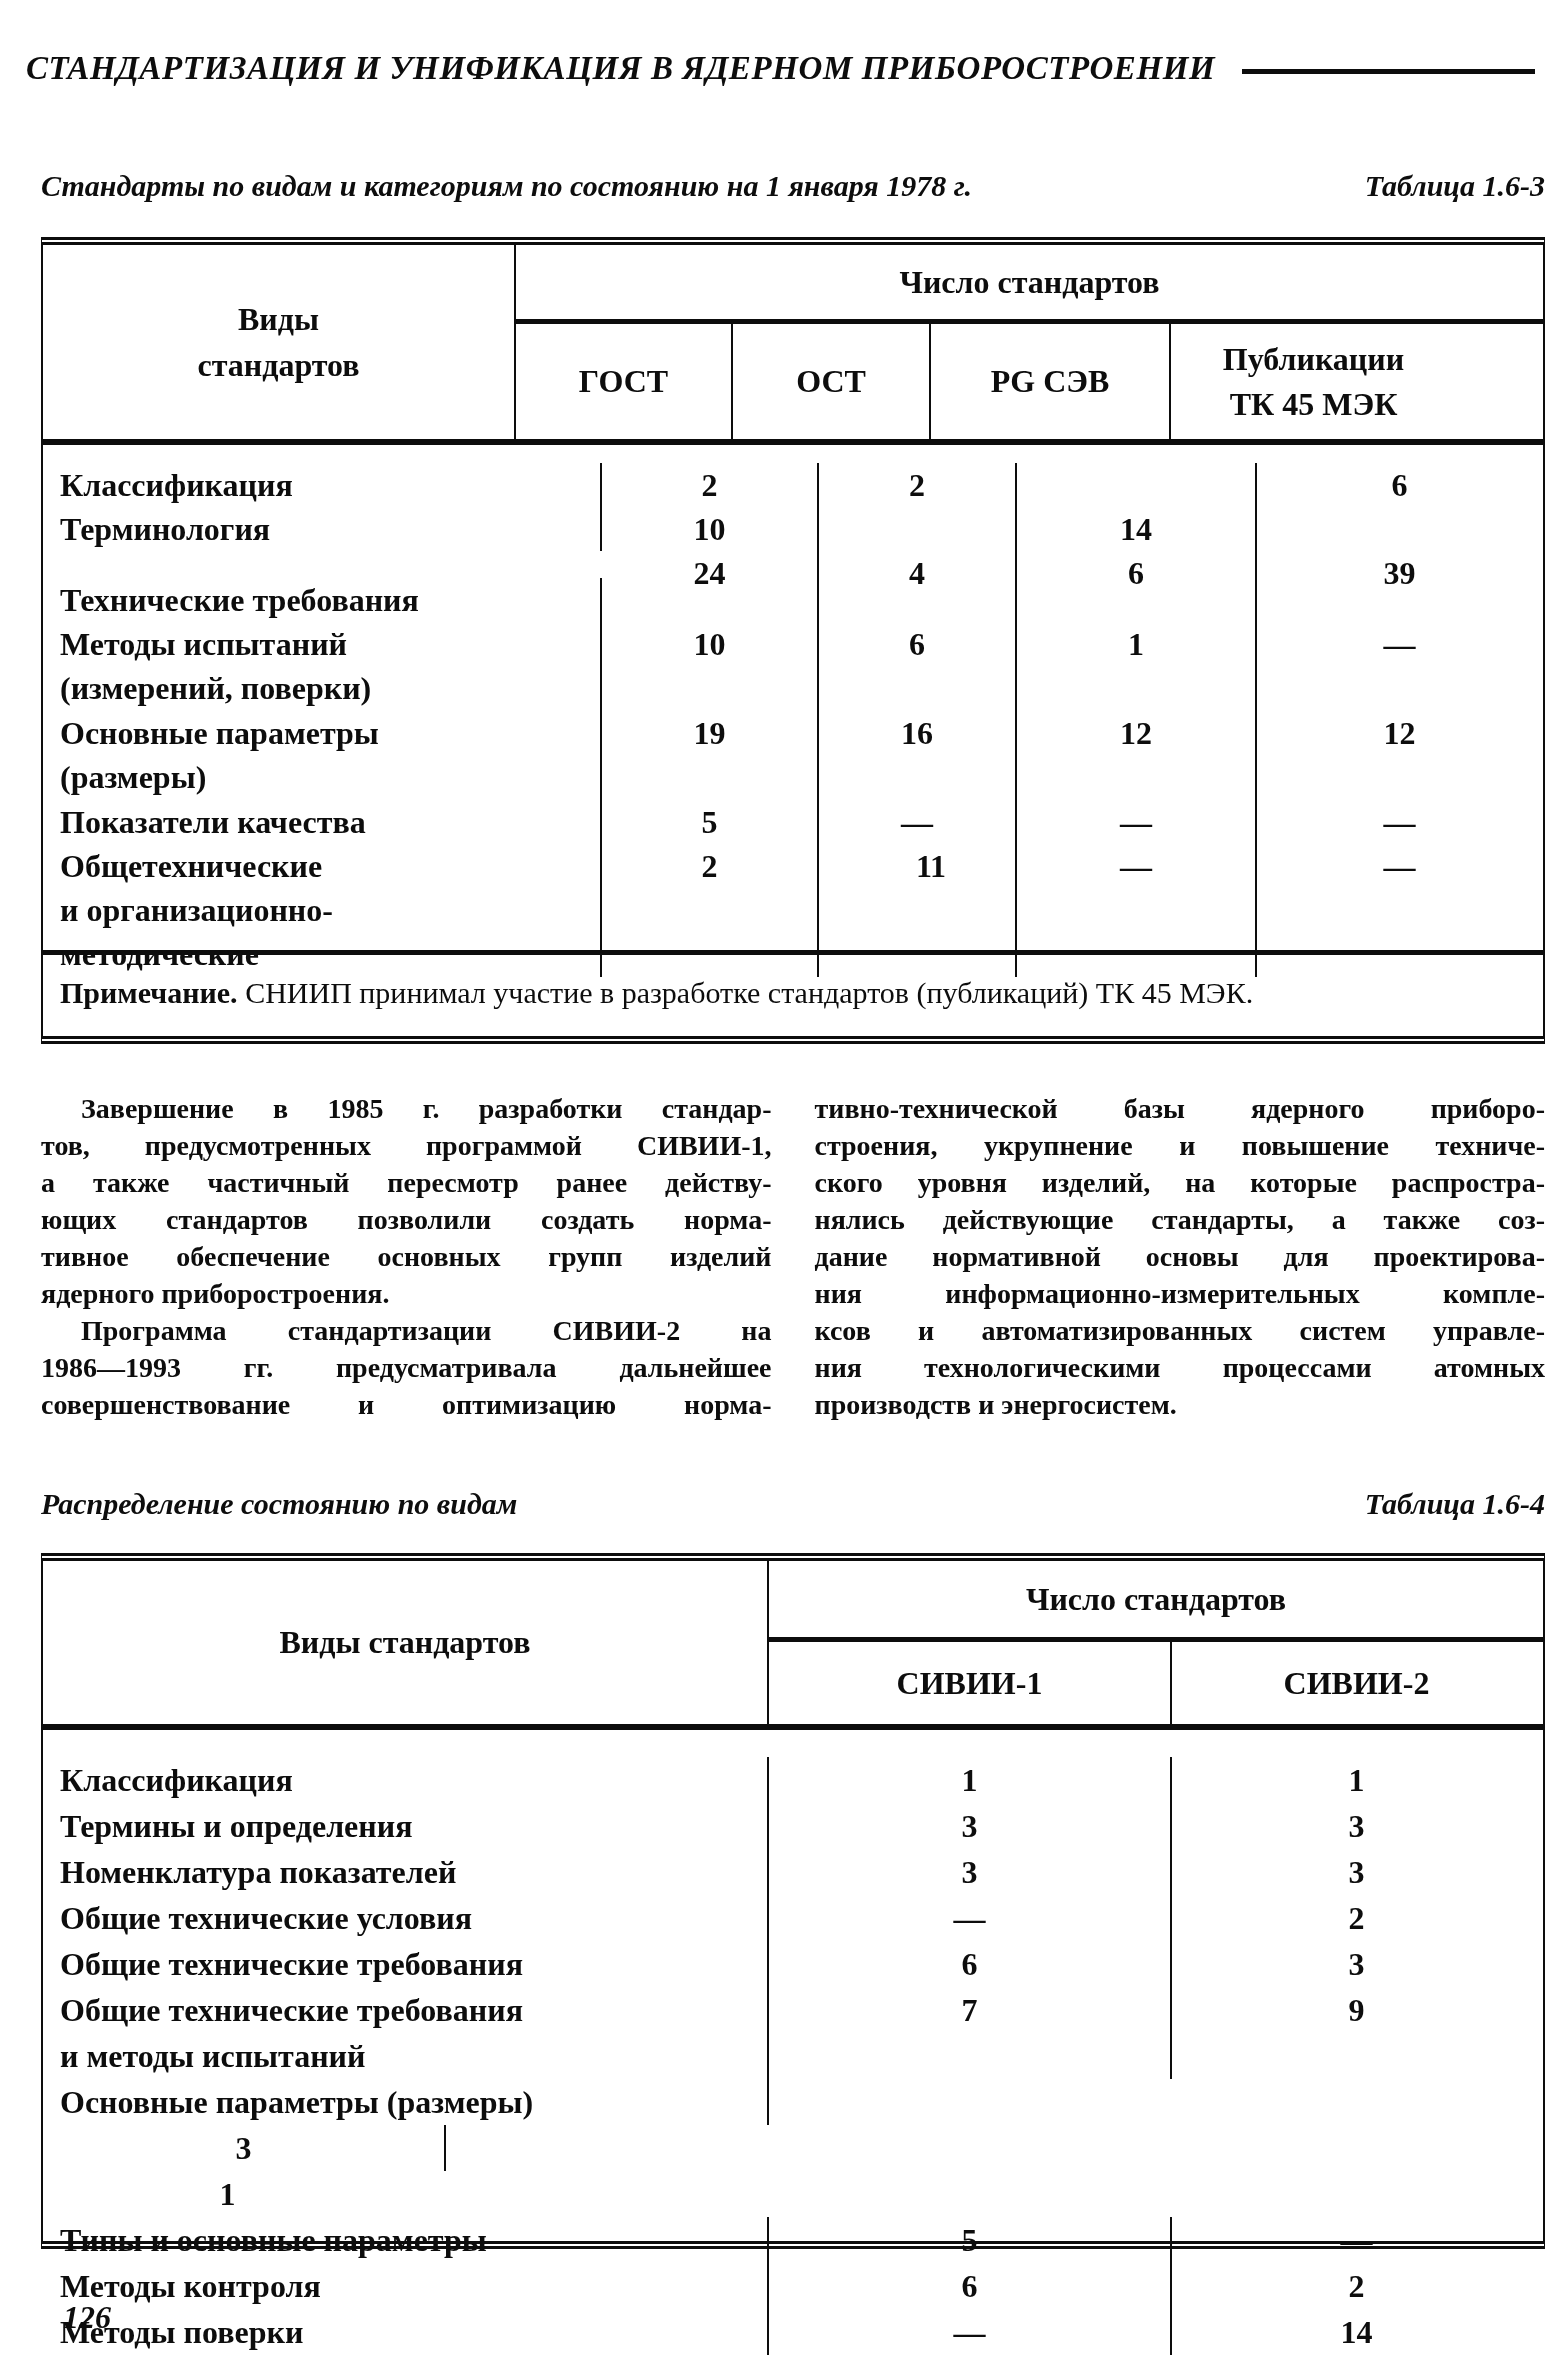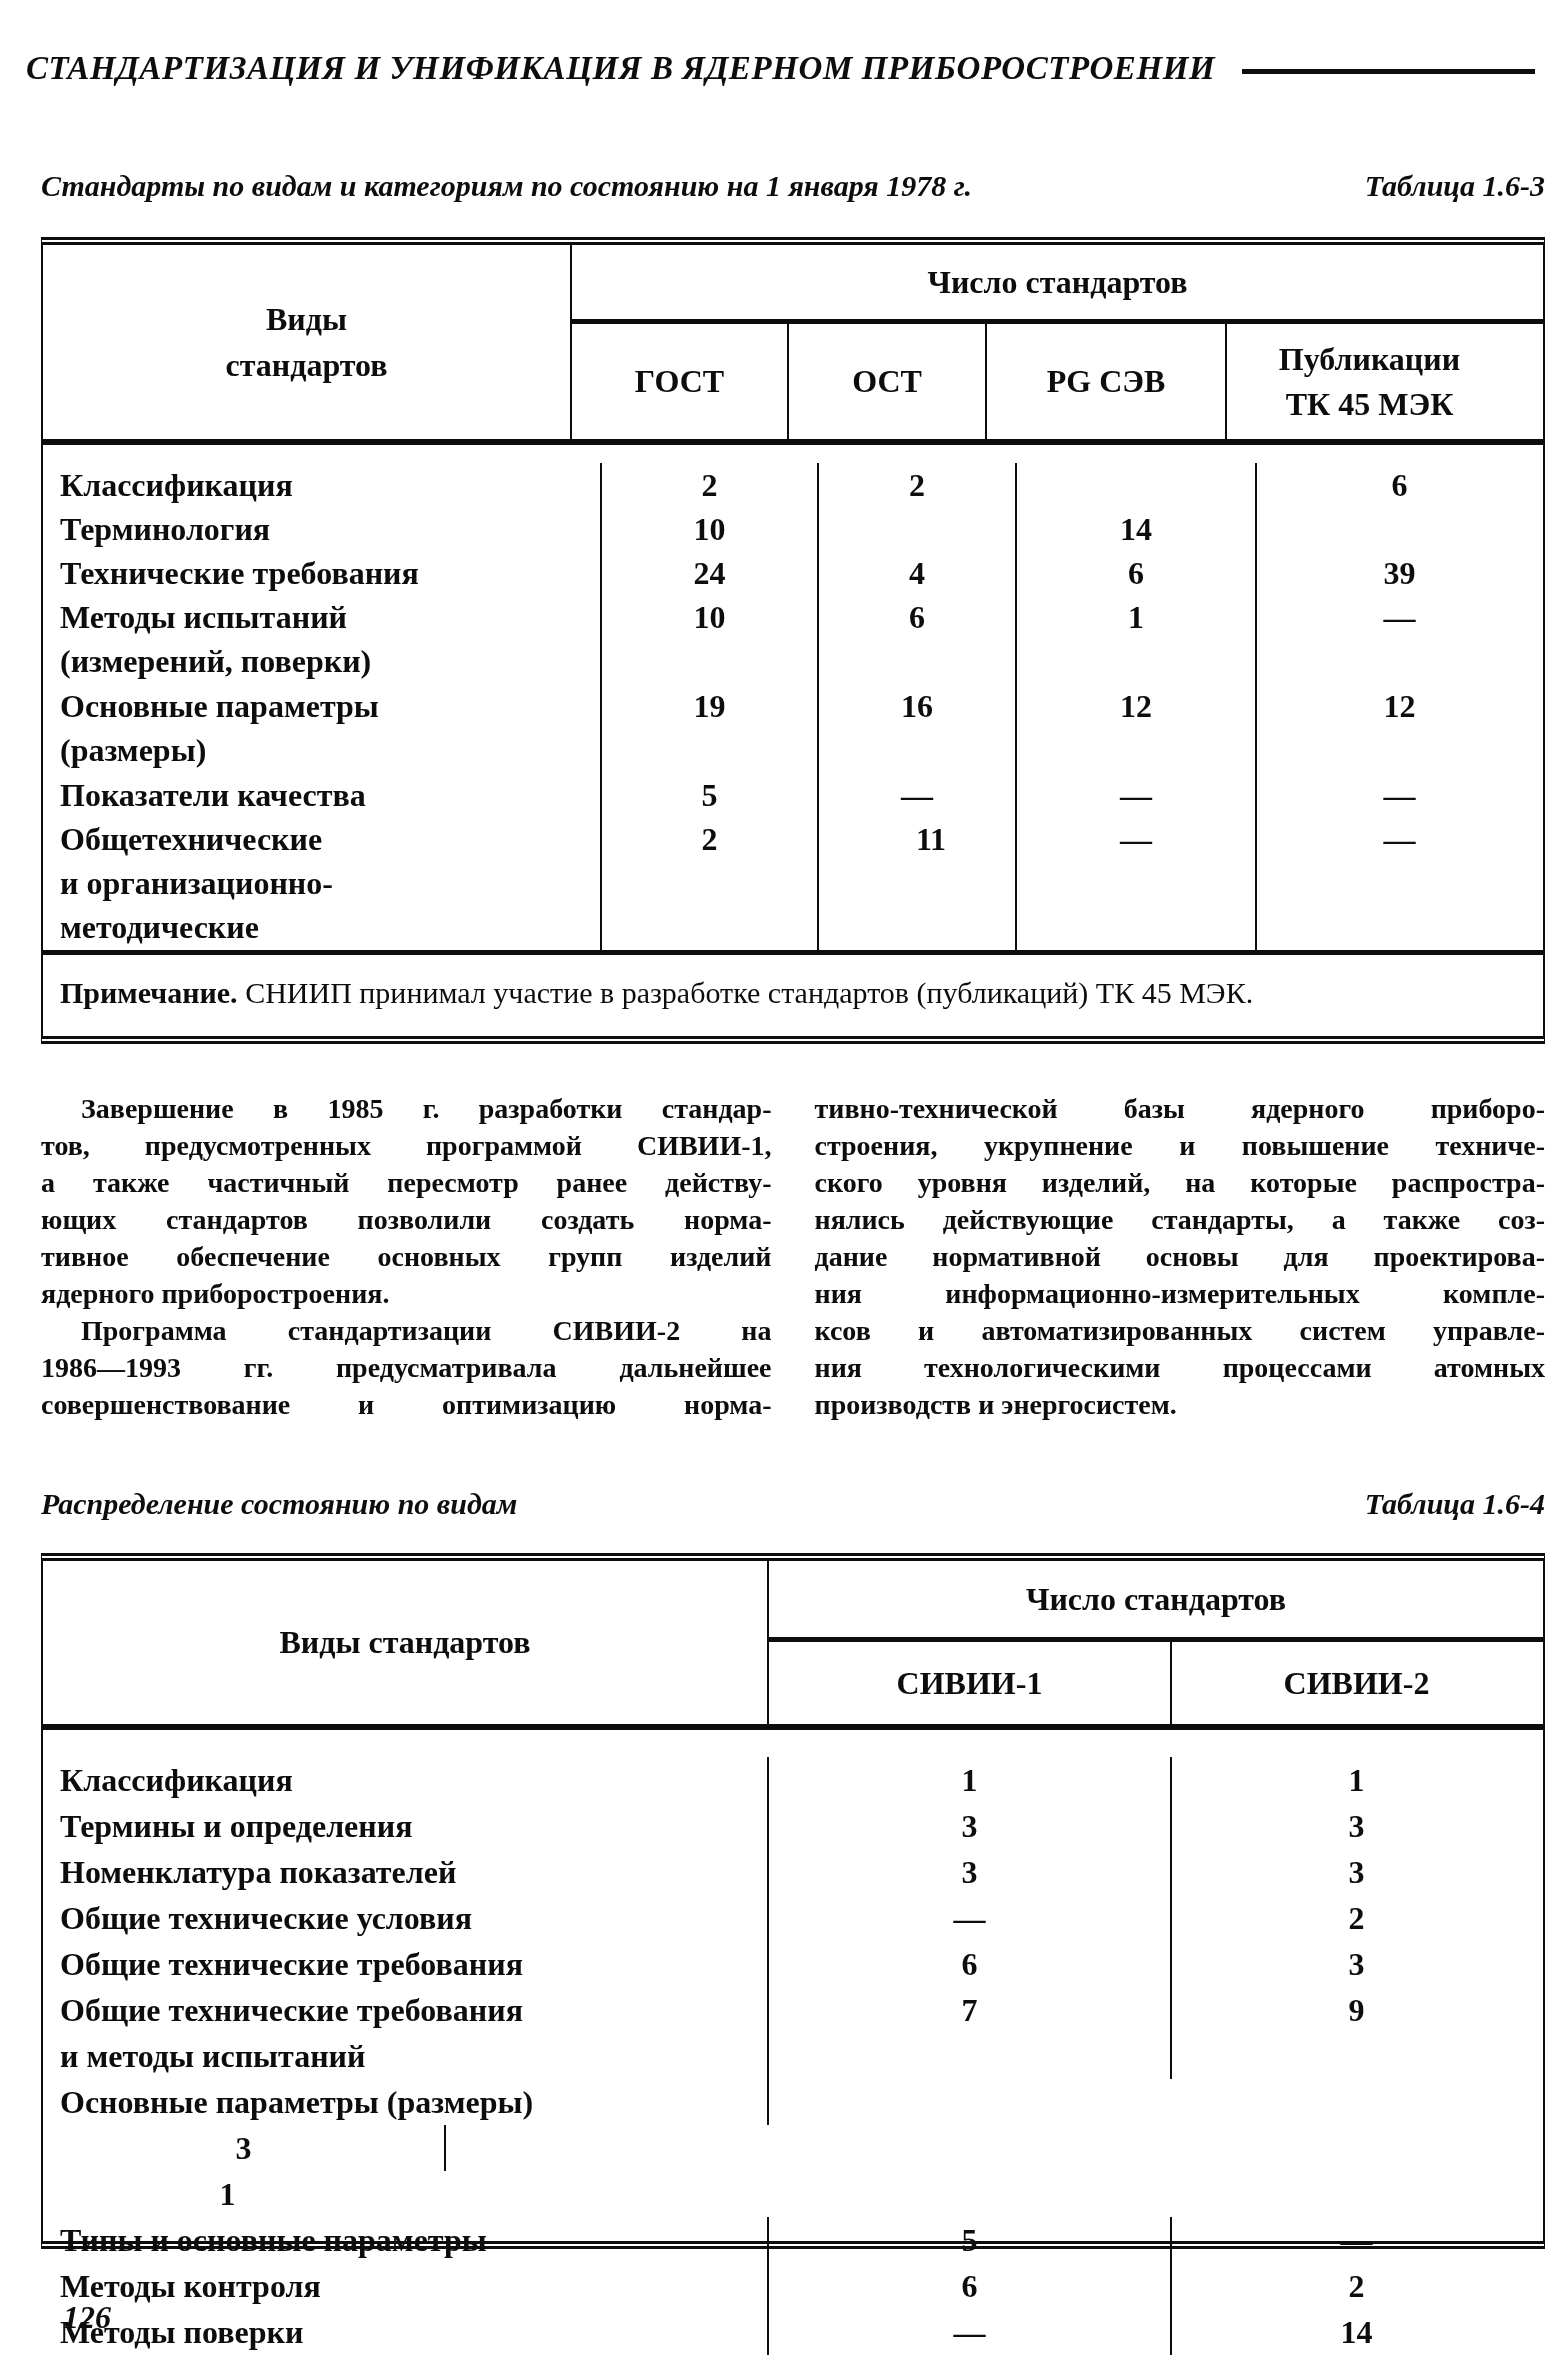--- a/index.html
+++ b/index.html
@@ -105,21 +105,21 @@
     <span class="runhead-rule"></span>
   </div>
 
   <div class="caption-row cap1">
     <span class="caption-text">Стандарты по видам и категориям по состоянию на 1 января 1978 г.</span>
     <span class="caption-label">Таблица 1.6-3</span>
   </div>
 
   <div class="dtable" id="table1" style="top:237px;height:807px;">
     <div class="t-header" style="height:200px;">
-      <div class="stub-cell" id="t1-stub" style="width:529px;">
+      <div class="stub-cell" id="t1-stub" style="width:473px;">
           <div>Виды</div>
           <div>стандартов</div>
         </div>
       <div class="cols-wrap">
         <div class="group-cell" style="height:79px;">Число стандартов</div>
         <div class="subcols" id="t1-subcols">
             <div class="subcol bline" style="width: 217px;">
               <div>ГОСТ</div>
             </div>
             <div class="subcol bline" style="width: 198px;">
@@ -148,21 +148,21 @@
         <div class="trow" style="min-height: 44px;">
           <div class="label-cell" style="width: 559px; line-height: 44px;">
             <div>Терминология</div>
           </div>
           <div class="val-cell bline" style="width: 217px; line-height: 44px;">10</div>
           <div class="val-cell bline" style="width: 198px; line-height: 44px;"></div>
           <div class="val-cell bline" style="width: 240px; line-height: 44px;">14</div>
           <div class="val-cell" style="width: 285px; line-height: 44px;"></div>
         </div>
         <div class="trow" style="min-height: 44px;">
-          <div class="label-cell" style="width: 559px; line-height: 44px;">
+          <div class="label-cell" style="width: 559px; line-height: 44px; margin-top: 27px;">
             <div>Технические требования</div>
           </div>
           <div class="val-cell bline" style="width: 217px; line-height: 44px;">24</div>
           <div class="val-cell bline" style="width: 198px; line-height: 44px;">4</div>
           <div class="val-cell bline" style="width: 240px; line-height: 44px;">6</div>
           <div class="val-cell" style="width: 285px; line-height: 44px;">39</div>
         </div>
         <div class="trow" style="min-height: 89px;">
           <div class="label-cell" style="width: 559px; line-height: 44px;">
             <div>Методы испытаний</div>

